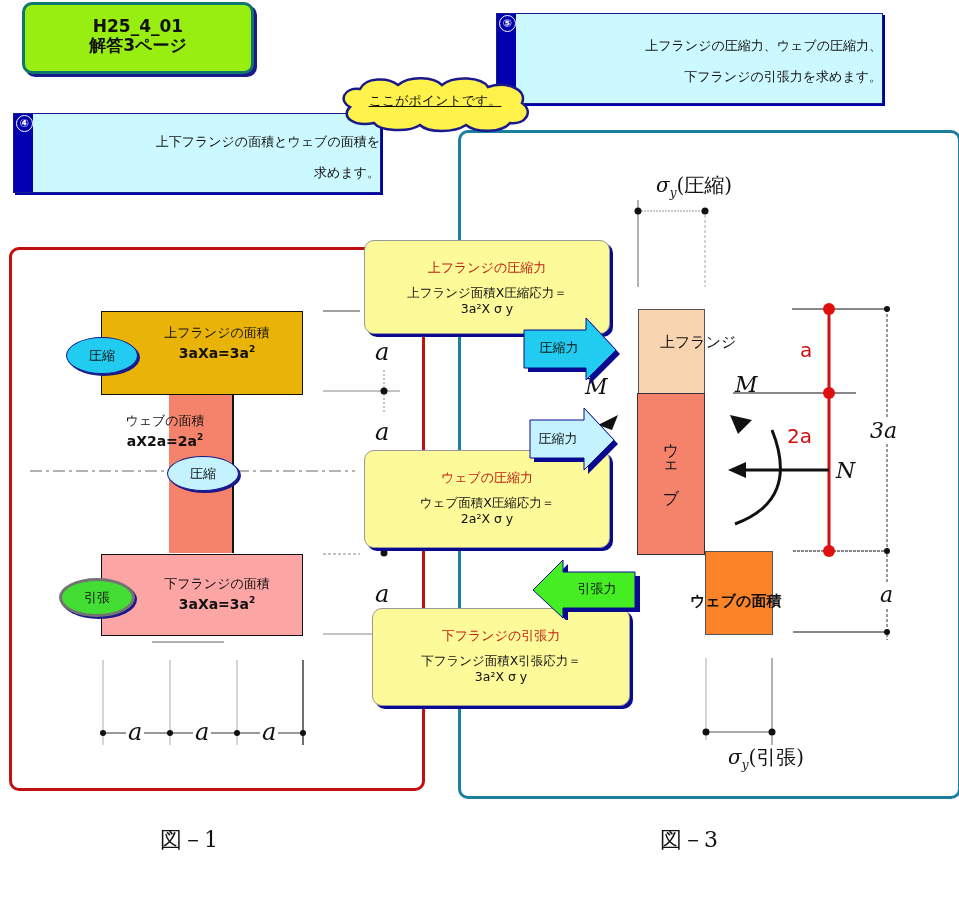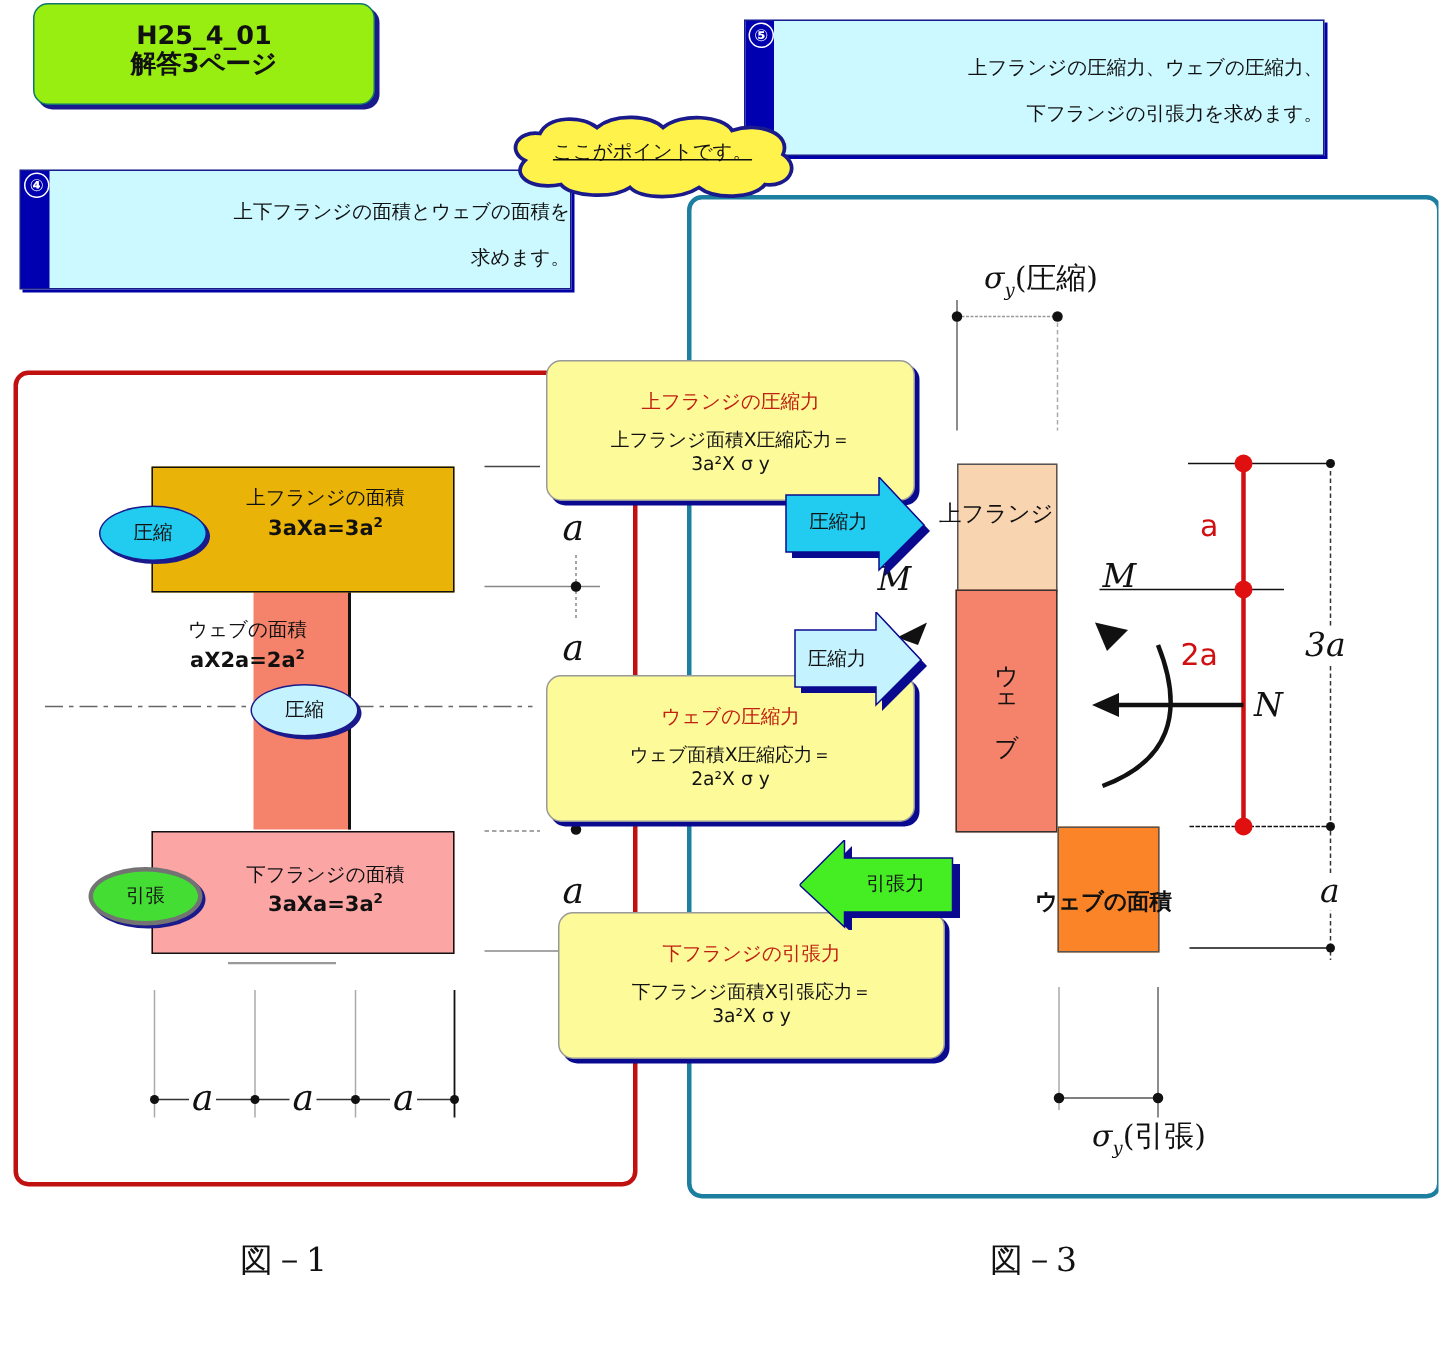--- a/index.html
+++ b/index.html
@@ -4,21 +4,21 @@
 <style>
   html, body { margin:0; padding:0; background:#ffffff; }
   body { width:959px; height:900px; position:relative; overflow:hidden;
          font-family:"DejaVu Sans", "Liberation Sans", sans-serif; color:#111; }
   .abs { position:absolute; }
   .serif { font-family:"DejaVu Serif", "Liberation Serif", serif; }
   .ital { font-style:italic; }
 
   
   #title-box { left:22px; top:2px; width:226px; height:66px; background:#99ee11;
-               border:1px solid #0f766e; border-radius:10px;
+               border:3px solid #0f766e; border-radius:10px;
                box-shadow:3px 3px 0 #1a1a8c; text-align:center; }
   #title-box .l1 { font-size:17px; font-weight:bold; margin-top:12px; line-height:18px; }
   #title-box .l2 { font-size:17px; font-weight:bold; line-height:20px; }
 
   
   .step { background:#ccf8ff; border:1px solid #1a1a8c; box-shadow:2px 2px 0 #0000a8; }
   .step .bar { position:absolute; left:0; top:0; bottom:0; width:19px; background:#0000b0; }
   .step .num { position:absolute; left:2px; top:1px; width:15px; height:15px; border-radius:50%;
                background:#0000b0; color:#fff; border:1.5px solid #fff; font-size:11px; font-weight:bold;
                text-align:center; line-height:15px; }
@@ -200,21 +200,21 @@
 </div>
 <div class="abs serif" style="left:728px;top:744px;font-size:20px">
   <span class="ital">σ</span><sub class="ital" style="font-size:12px">y</sub><span>(引張)</span>
 </div>
 
 <div id="f2-top" class="abs"></div>
 <div id="f2-web" class="abs">
   <div style="writing-mode:vertical-rl;font-size:16px;position:absolute;left:22px;top:38px;letter-spacing:4px">ウェブ</div>
 </div>
 <div id="f2-bot" class="abs"></div>
-<div class="abs" style="left:626px;top:333px;font-size:15px">上フランジ</div>
+<div class="abs" style="left:660px;top:333px;font-size:15px">上フランジ</div>
 <div class="abs" style="left:690px;top:592px;font-size:15px;font-weight:bold">ウェブの面積</div>
 
 <div class="abs serif ital" style="left:735px;top:372px;font-size:22px">M</div>
 <div class="abs serif ital" style="left:585px;top:374px;font-size:22px">M</div>
 <div class="abs serif ital" style="left:836px;top:458px;font-size:22px">N</div>
 <div class="abs" style="left:800px;top:338px;font-size:20px;color:#d01010">a</div>
 <div class="abs" style="left:787px;top:424px;font-size:20px;color:#d01010">2a</div>
 <div class="abs serif ital" style="left:870px;top:418px;font-size:22px;background:#fff">3a</div>
 <div class="abs serif ital" style="left:880px;top:582px;font-size:22px;background:#fff">a</div>
 

